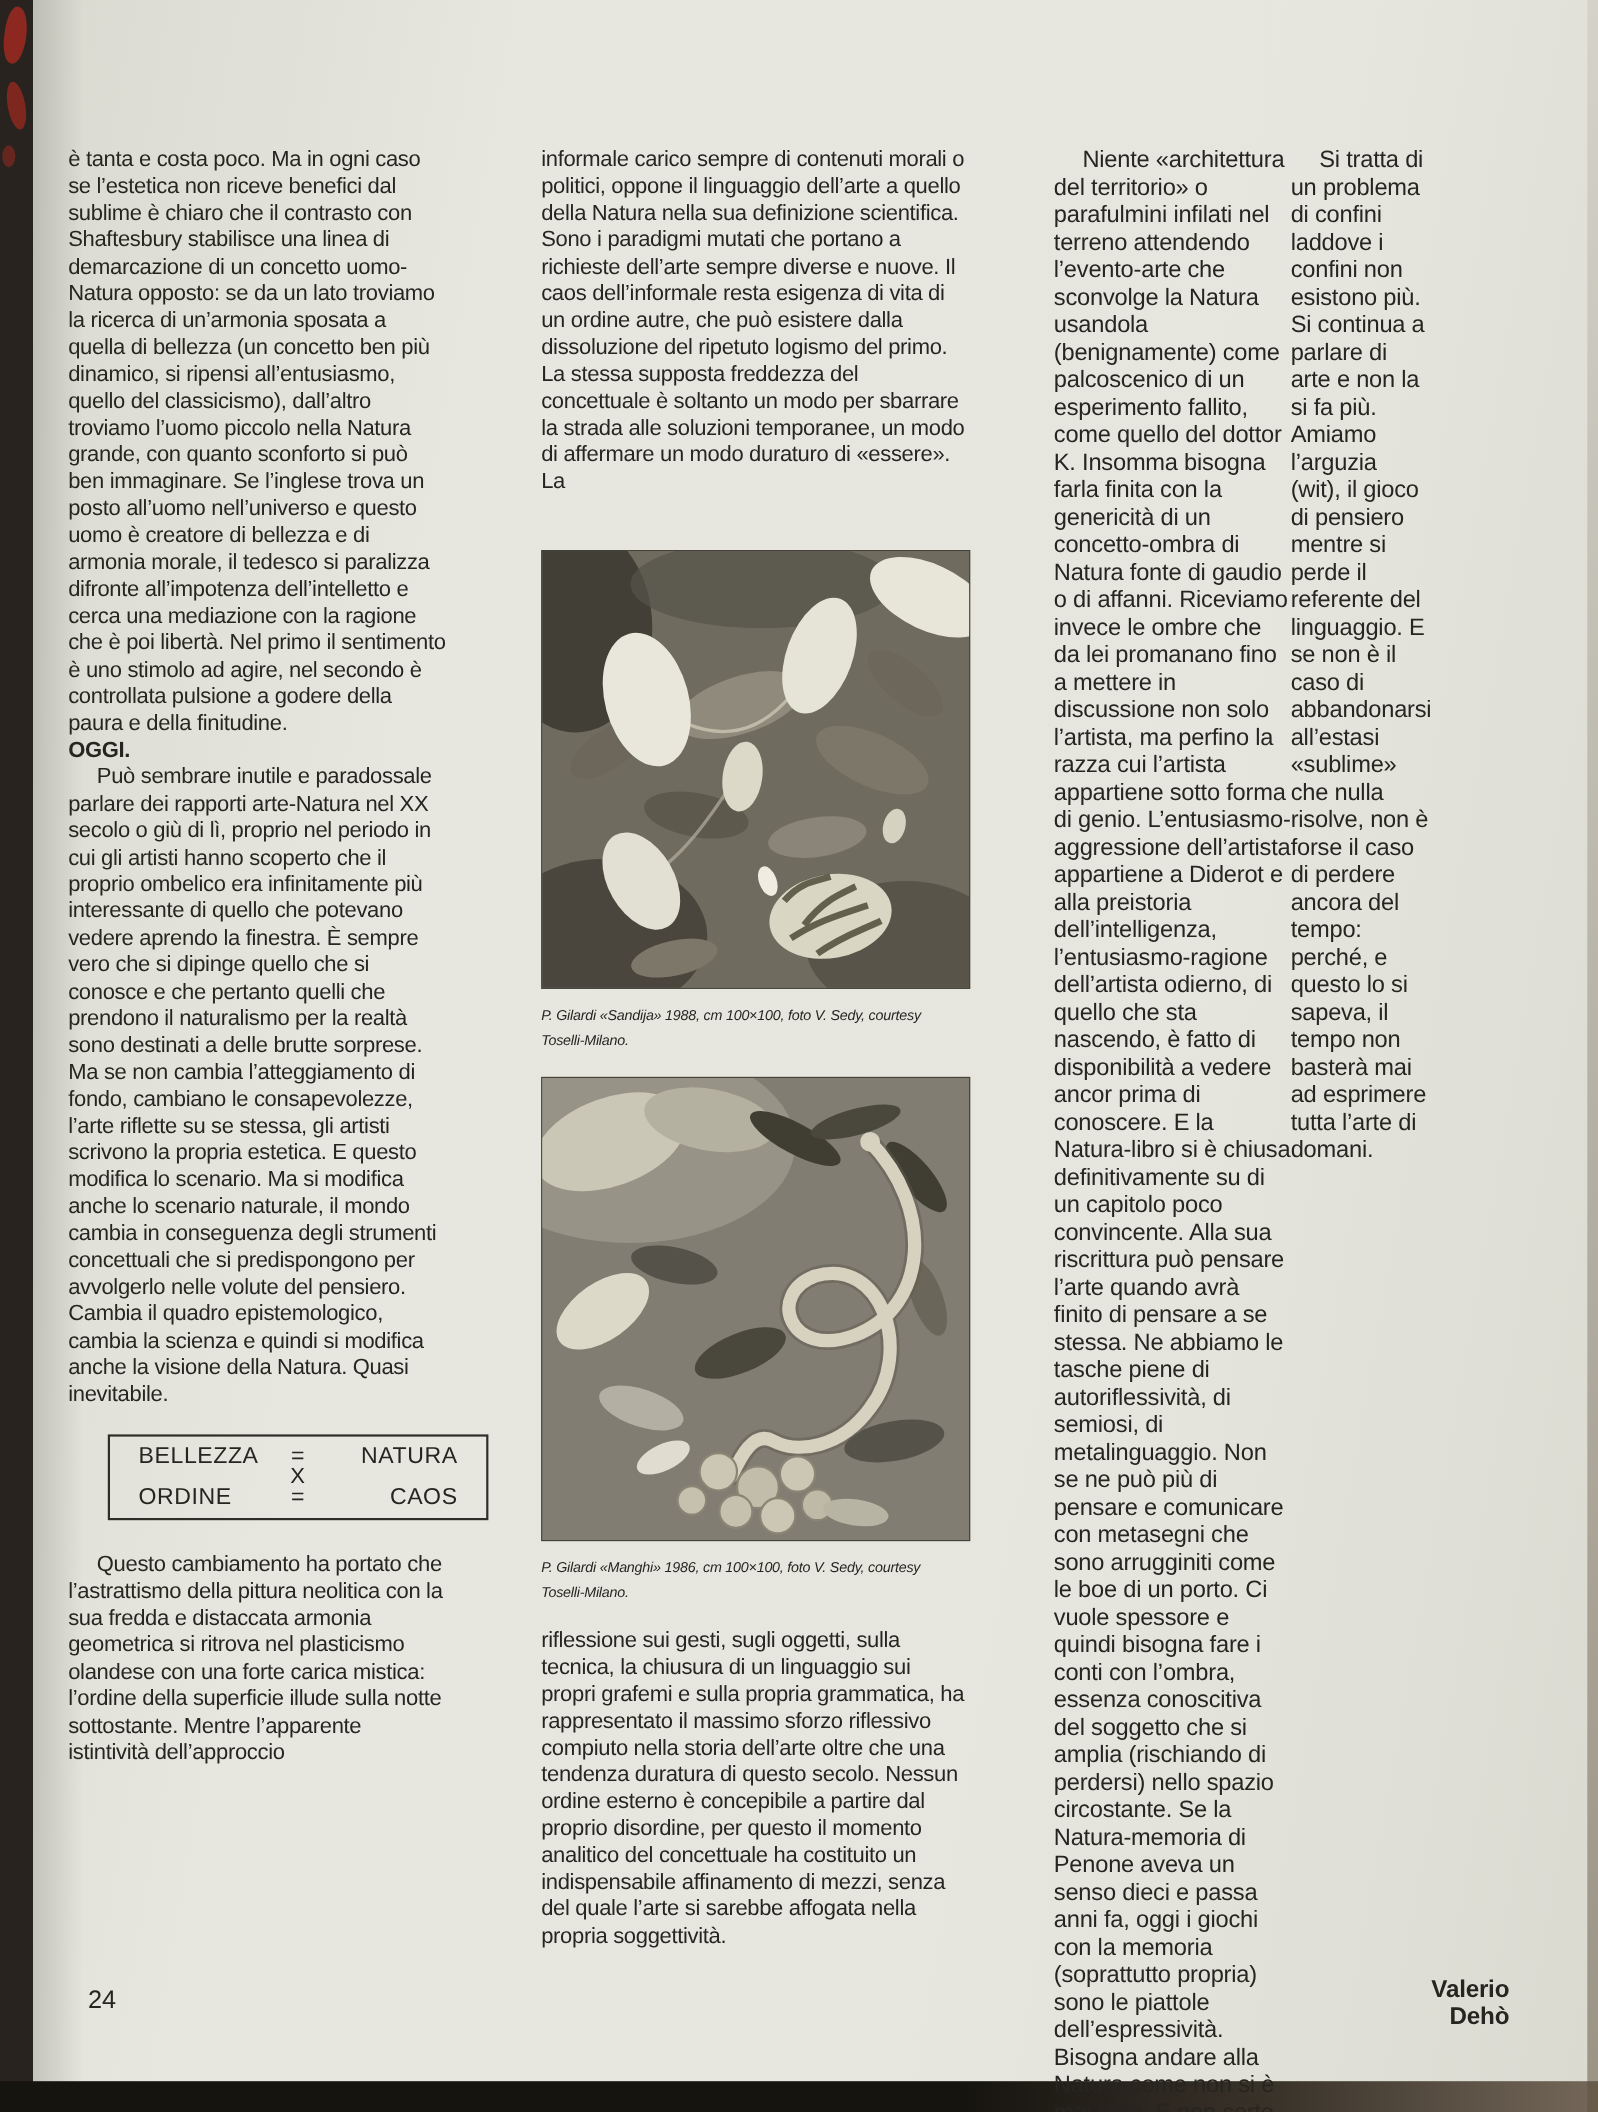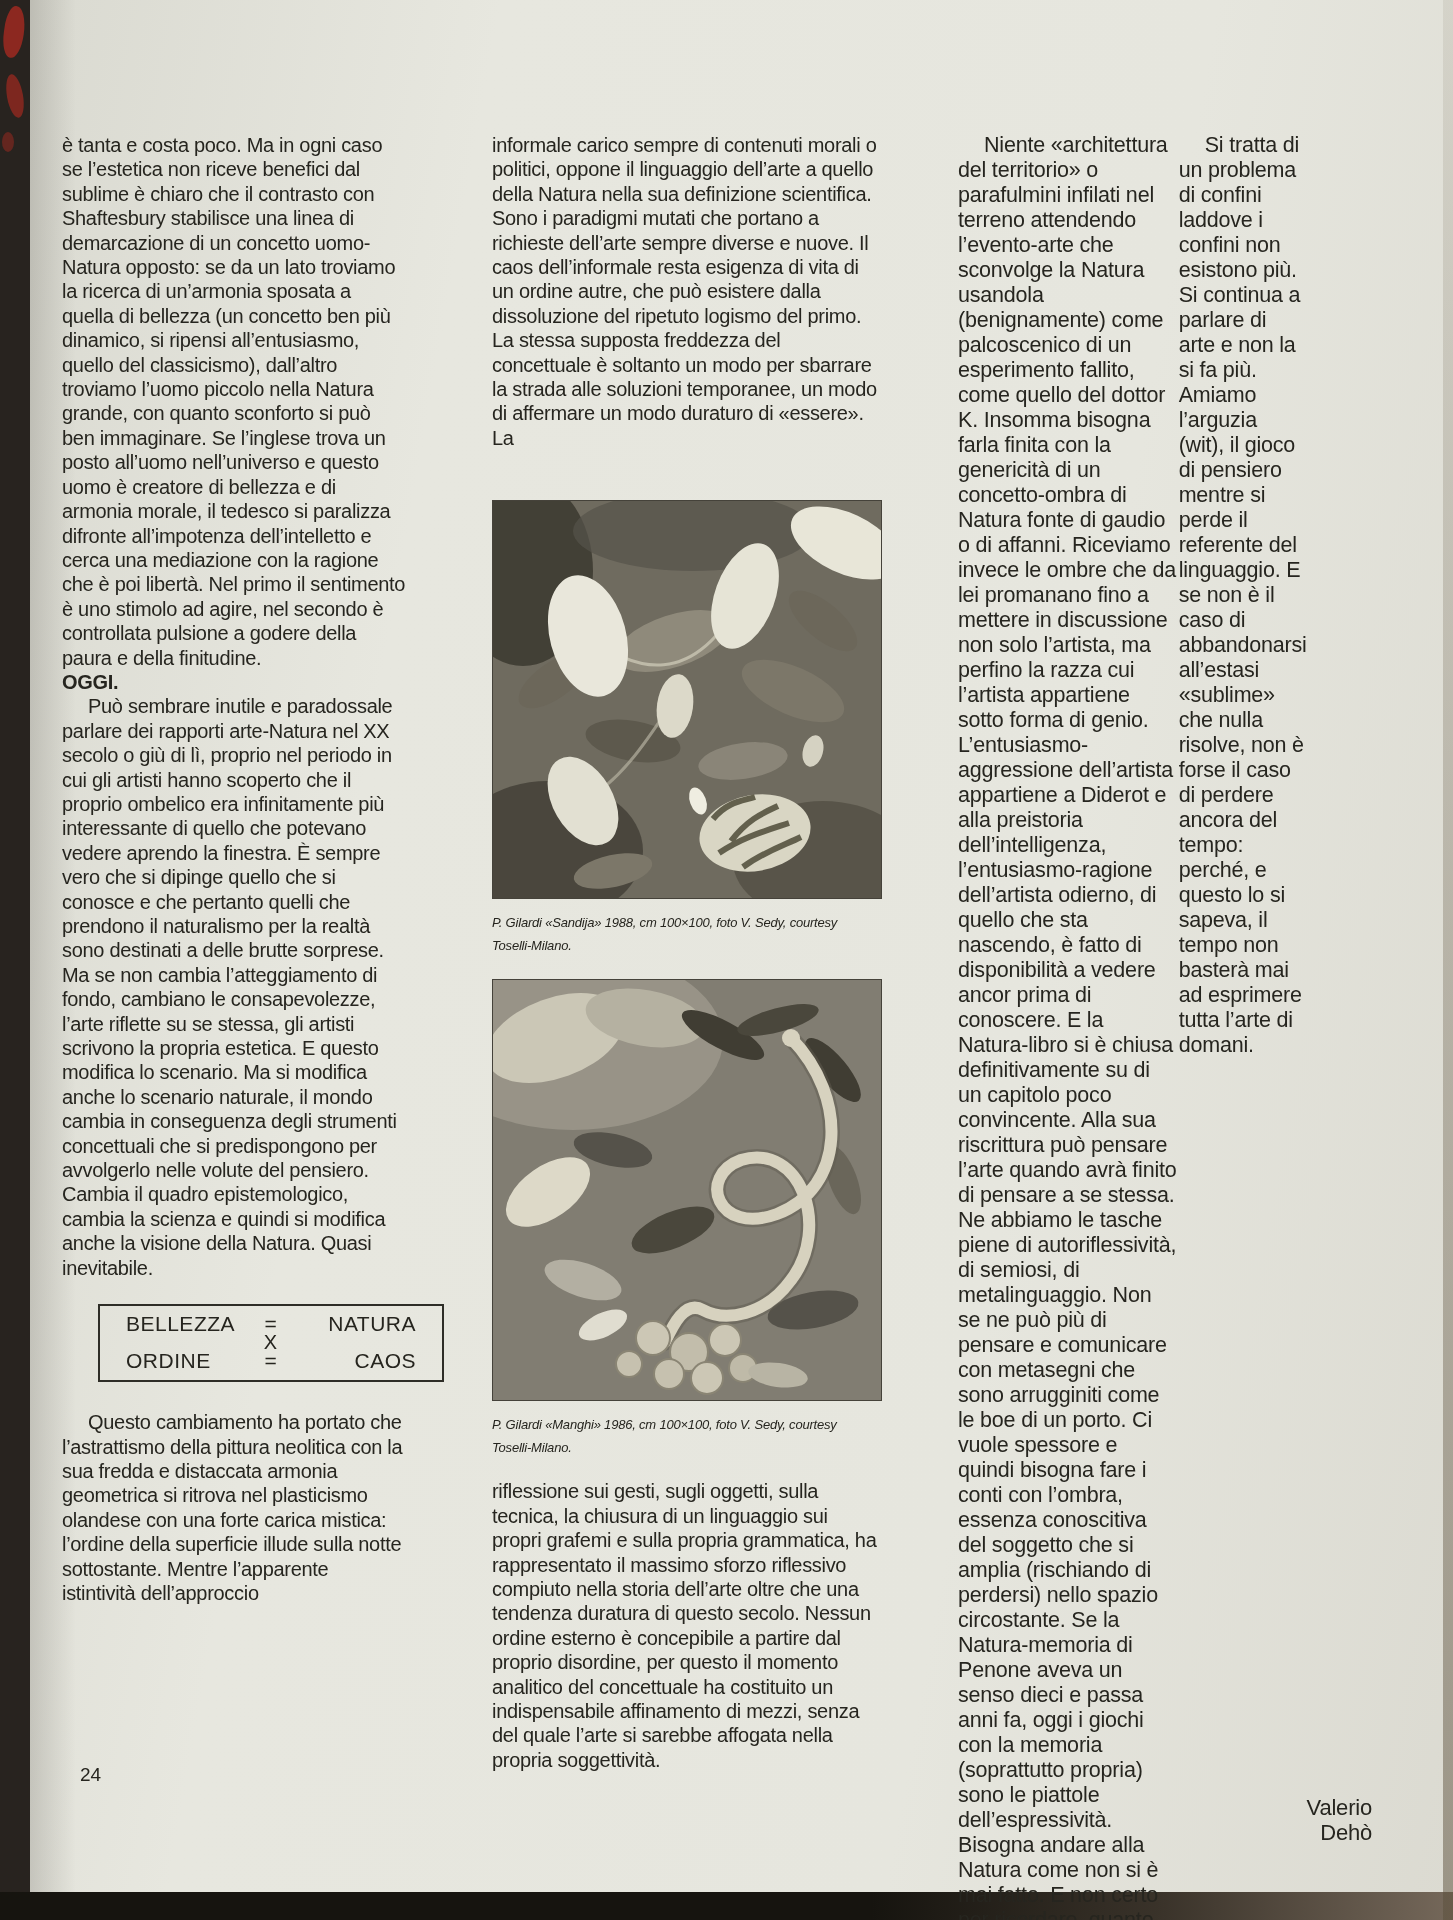--- a/index.html
+++ b/index.html
@@ -49,22 +49,22 @@
   }
 
   
   .figure{margin:0;}
   .photo{display:block;border:1px solid #45423a;background:#6f6b5f;}
   .caption{font-style:italic;font-size:13px;line-height:23px;letter-spacing:-0.2px;margin:12px 0 0 0;}
   .fig1{margin-top:50px;}
   .fig2{margin-top:22px;}
   .after-figs{margin-top:20px;}
 
-  .page-number{position:absolute;left:80px;top:1764px;font-size:19px;letter-spacing:0;}
-  .author{margin-top:auto;text-align:right;font-weight:normal;font-size:22px;padding-right:14px;}
+  .page-number{position:absolute;left:80px;top:1804px;font-size:23px;letter-spacing:0;}
+  .author{margin-top:auto;text-align:right;font-weight:bold;font-size:22px;padding-right:14px;}
 </style>
 </head>
 <body>
 
 <div class="edge-left"></div>
 <div class="shade-left"></div>
 <div class="mark m1"></div>
 <div class="mark m2"></div>
 <div class="mark m3"></div>
 <div class="edge-bottom"></div>

